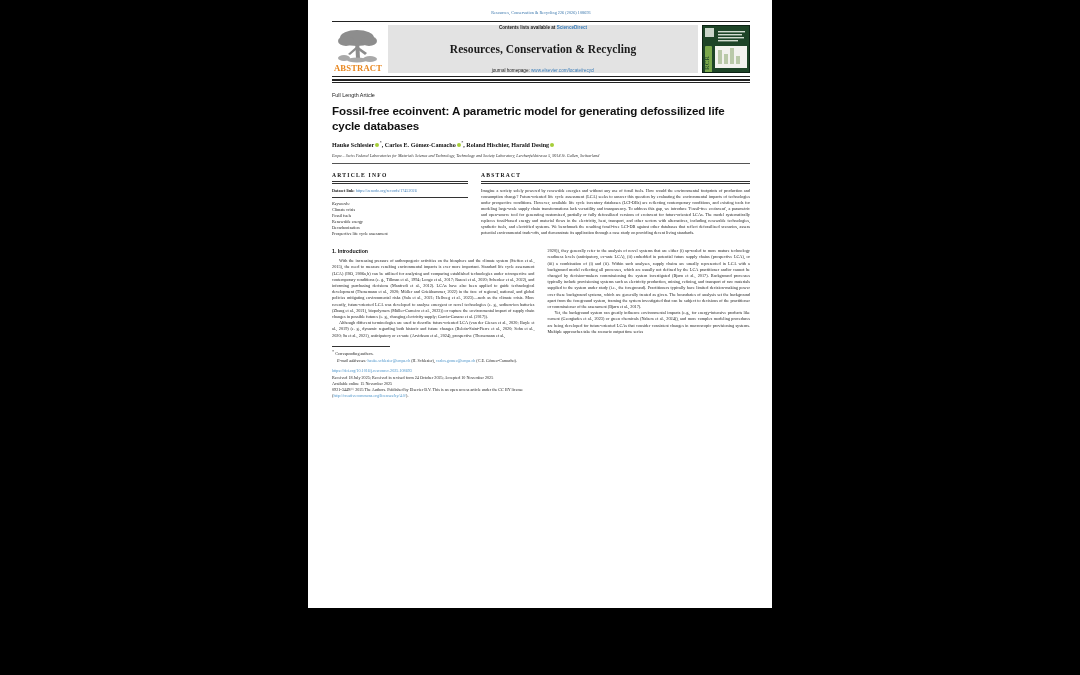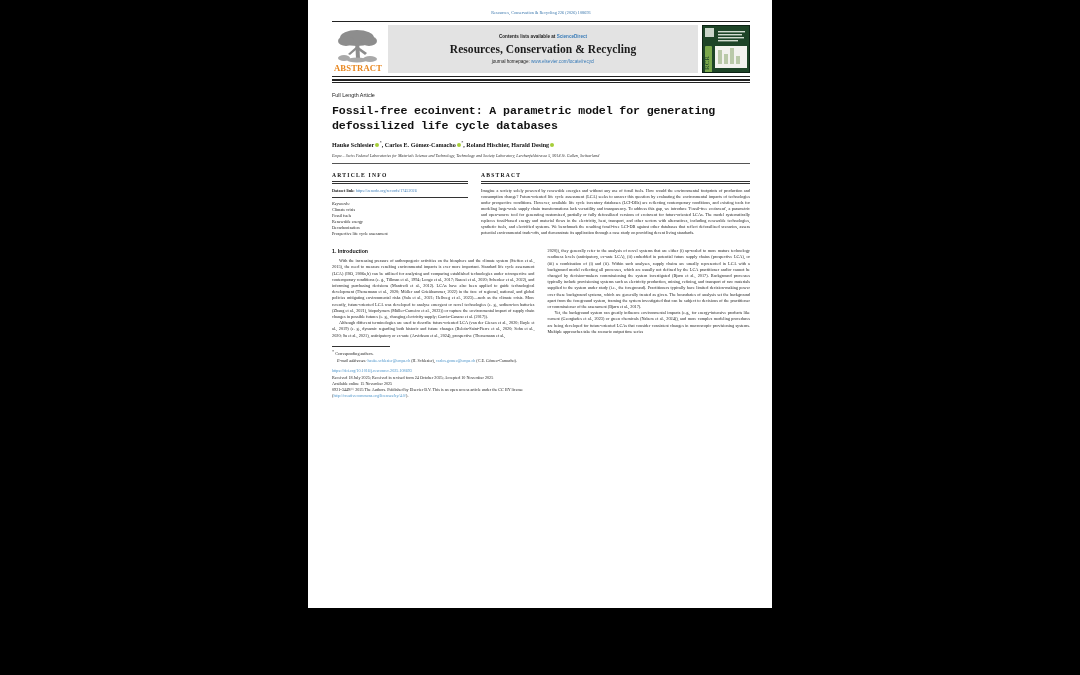--- a/index.html
+++ b/index.html
@@ -74,21 +74,21 @@
     line-height: 1;
     margin-top: 0px;
   }
   .banner {
     flex: 1 1 auto;
     background: #e3e3e3;
     margin: 1px 2px 1px 4px;
     display: flex;
     flex-direction: column;
     align-items: center;
-    justify-content: center;
+    justify-content: space-between;
     gap: 4px;
   }
   .banner .contents-line {
     font-size: 4.6px;
     color: #222;
     font-family: "Liberation Sans", sans-serif;
     font-weight: 600;
   }
   .banner .contents-line a { color: #3a7cb8; text-decoration: none; }
   .banner .journal-title {
@@ -121,21 +121,21 @@
   }
   
   .article-type {
     font-family: "Liberation Sans", sans-serif;
     font-size: 5.4px;
     color: #1a1a1a;
     margin-top: 9px;
     font-weight: 400;
   }
   .article-title {
-    font-family: Liberation Mono, monospace;
+    font-family: Liberation Sans, sans-serif;
     font-size: 11.6px;
     font-weight: 700;
     color: #111;
     line-height: 1.32;
     margin-top: 5px;
     letter-spacing: -0.01em;
   }
   .authors {
     font-family: "Liberation Serif", serif;
     font-size: 6.1px;

